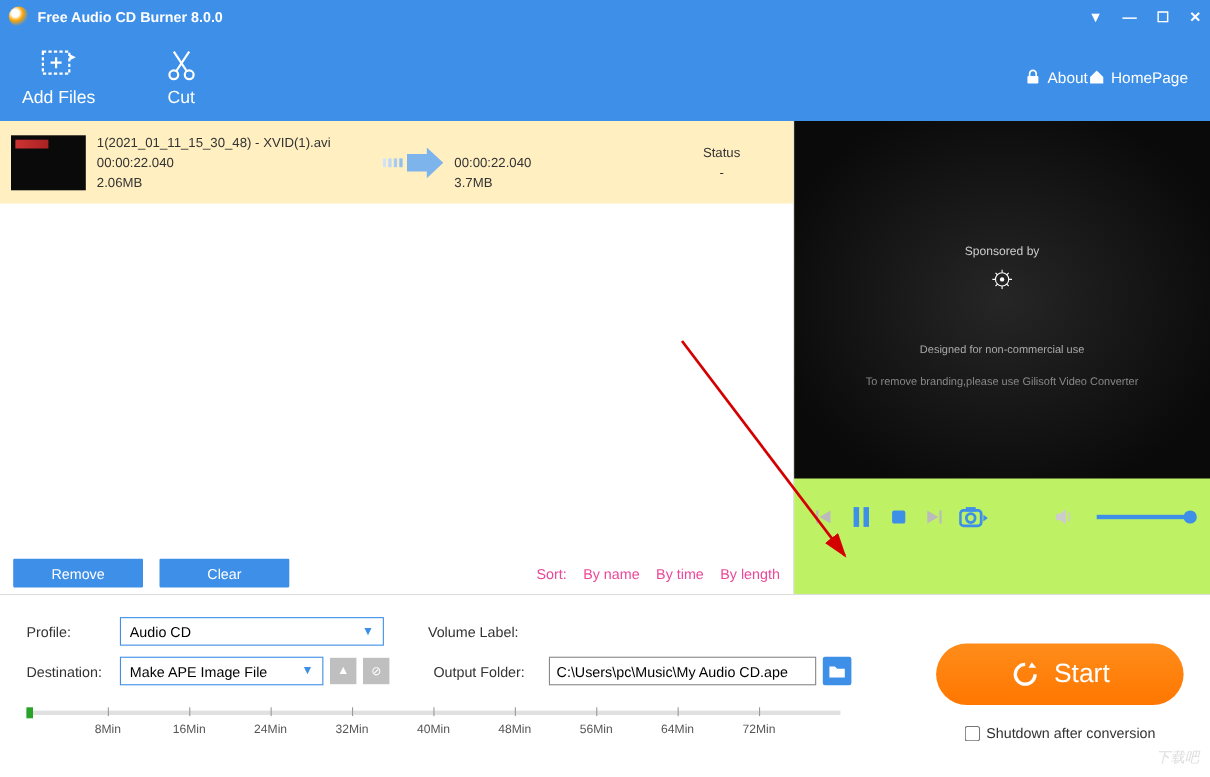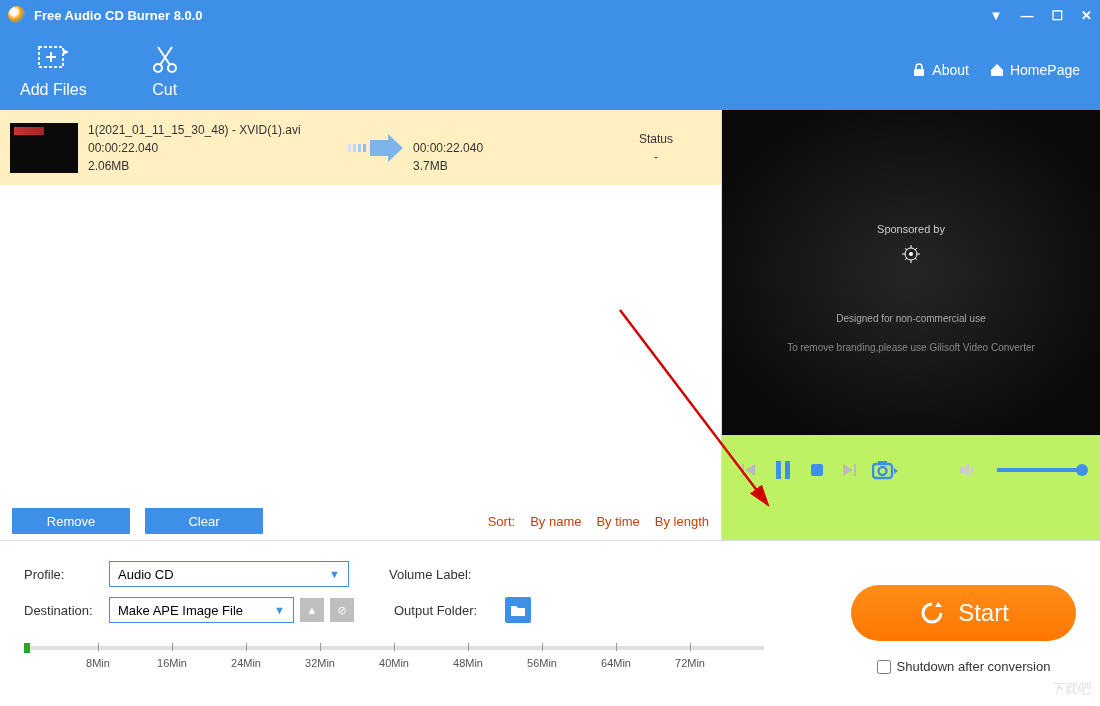--- a/index.html
+++ b/index.html
@@ -8,37 +8,37 @@
 
 .titlebar { height: 30px; background: #3e8fe8; display: flex; align-items: center; padding: 0 8px; color: #fff; font-size: 13px; font-weight: bold; }
 .titlebar .logo { width: 18px; height: 18px; border-radius: 50%; background: radial-gradient(circle at 6px 6px, #fff 20%, #ffa500 40%, #3e8fe8 70%); margin-right: 8px; }
 .titlebar .winbtns { margin-left: auto; display: flex; gap: 18px; align-items: center; }
 .titlebar .winbtns span { cursor: pointer; font-size: 13px; }
 
 
 .toolbar { height: 80px; background: #3e8fe8; display: flex; align-items: center; padding: 0 20px; color: #fff; }
 .tool { display: flex; flex-direction: column; align-items: center; margin-right: 60px; cursor: pointer; font-size: 16px; }
 .tool svg { width: 36px; height: 36px; margin-bottom: 4px; }
-.toolbar .right { margin-left: auto; display: flex; gap: 20px; align-items: center; font-size: 14px; }
+.toolbar .right { margin-left: auto; display: flex; align-items: center; font-size: 14px; }
 .toolbar .right .link { display: flex; align-items: center; gap: 5px; cursor: pointer; }
 
 
 .main { display: flex; height: 430px; }
 .filelist { flex: 1; display: flex; flex-direction: column; border-right: 1px solid #ddd; }
 .filerow { background: #ffefc1; height: 75px; display: flex; align-items: center; padding: 8px 10px; font-size: 12px; color: #333; }
 .thumb { width: 68px; height: 50px; background: #0a0a0a; position: relative; margin-right: 10px; }
 .thumb::before { content: ''; position: absolute; left: 4px; top: 4px; width: 30px; height: 8px; background: linear-gradient(90deg,#c33,#a22); }
 .fileinfo { width: 260px; line-height: 1.5; }
 .arrow-area { display:flex; align-items:center; width: 65px; }
 .fileinfo2 { width: 170px; line-height: 1.5; }
 .status-col { margin-left: auto; text-align: center; width: 70px; line-height:1.5; margin-right: 20px; }
 
 .actions-row { margin-top: auto; display: flex; align-items: center; padding: 10px 12px 6px; font-size: 13px; }
 .btn-blue { background: #3e8fe8; color: #fff; border: none; width: 118px; height: 26px; font-size: 13px; cursor: pointer; margin-right: 15px; border-radius: 1px; }
-.sort-area { margin-left: auto; display: flex; align-items: center; gap: 15px; color: #c2410c; justify-content: space-between; }
+.sort-area { margin-left: auto; display: flex; align-items: center; gap: 15px; color: #ec4899; justify-content: space-between; }
 .sort-area span.opt { cursor: pointer; }
 
 
 .preview { width: 378px; background: #bef264; display: flex; flex-direction: column; }
 .video-area { height: 325px; background: radial-gradient(ellipse at center, #262626 0%, #0a0a0a 80%); color: #ccc; display: flex; flex-direction: column; align-items: center; justify-content: center; font-size: 11px; text-align:center; padding: 20px; }
 .video-area .brand { font-size: 22px; letter-spacing: 1px; margin: 14px 0 8px; }
 .video-area .brand .g { color: #ff8800; font-weight: bold; }
 .video-area .brand .com { color: #fff; }
 .video-area .msg { margin-top: 50px; color: #aaa; font-size: 10px; }
 .video-area .msg2 { margin-top: 18px; color: #888; font-size: 10px; }
@@ -256,20 +256,21 @@
     </div>
     <div class="form-row">
       <span class="lbl">Destination:</span>
       <div class="combo w2">
           <span>Make APE Image File</span>
           <span class="caret">▼</span>
         </div>
       <div class="sq-btn">▲</div>
       <div class="sq-btn">⊘</div>
       <span class="lbl2">Output Folder:</span>
+      <input class="txt-input" value="C:\Users\pc\Music\My Audio CD.ape" style="">
       <div class="folder-btn">
           <svg width="16" height="14" viewBox="0 0 16 14">
             <path d="M1 3 L6 3 L8 5 L15 5 L15 13 L1 13 Z" fill="#fff"></path>
           </svg>
         </div>
     </div>
     <div class="timeline">
       <div class="tl-bg"></div>
       <div class="tl-fill"></div>
     <div class="tl-tick" style="left: 10%;"></div>

